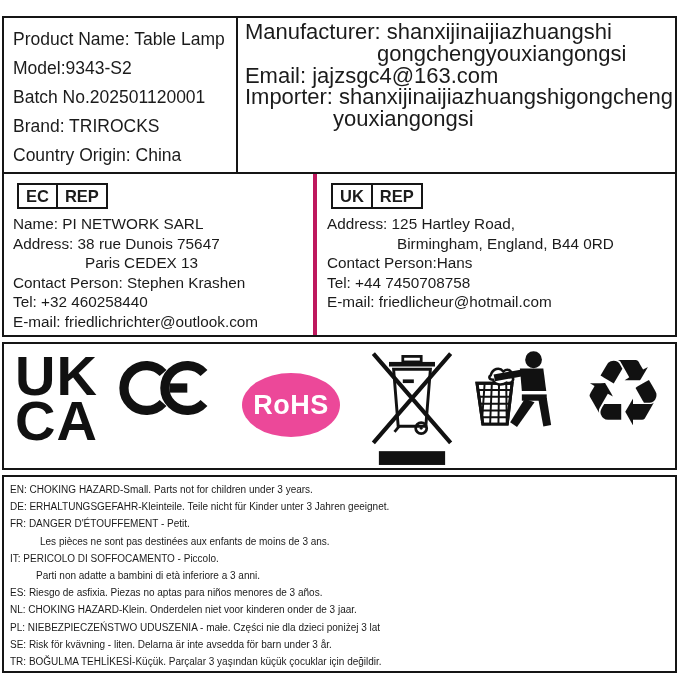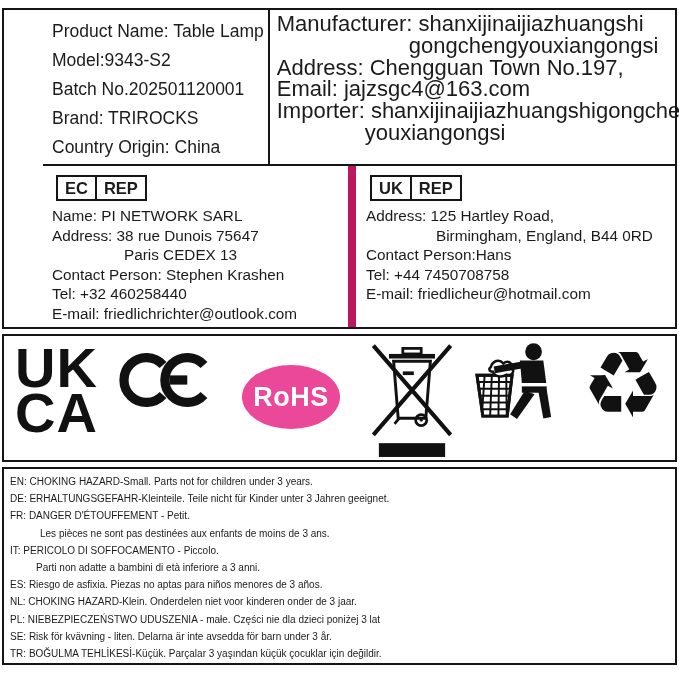--- a/index.html
+++ b/index.html
@@ -6,23 +6,22 @@
   html, body {
     width: 679px; height: 679px;
     background: #ffffff;
     overflow: hidden;
     font-family: "Liberation Sans", "DejaVu Sans", sans-serif;
     color: #1b1b1b;
   }
 
   
   .section-a {
-    margin: 8px 2px 0 2px;
+    margin: 16px 2px 0 2px;
     border: 2px solid #151515;
-    padding-left: 39px;
   }
   .row1 { display: flex; height: 156px; border-bottom: 2px solid #151515; }
   .product-col {
     width: 273px;
     border-right: 2px solid #151515;
     padding: 7px 4px 0 9px;
     font-size: 17.5px;
     line-height: 29px;
     white-space: nowrap;
   }
@@ -33,21 +32,21 @@
     line-height: 21.8px;
     white-space: nowrap;
   }
   .man-cont1 { margin-left: 132px; }
   .man-cont2 { margin-left: 46px; }
   .man-cont3 { margin-left: 88px; }
 
   .row2 { display: flex; height: 161px; }
   .ec-col {
     width: 313px;
-    border-right: 8px solid #be185d;
+    border-right: 4px solid #be185d;
     padding: 9px 2px 0 9px;
   }
   .uk-col { flex: 1; padding: 9px 2px 0 10px; }
   .rep-badge {
     display: inline-flex;
     border: 2.5px solid #151515;
     margin: 0 0 5px 4px;
     font-weight: bold;
     font-size: 16.5px;
     line-height: 20px;
@@ -117,21 +116,20 @@
     <div class="product-col">
       <div>Product Name: Table Lamp</div>
       <div>Model:9343-S2</div>
       <div>Batch No.202501120001</div>
       <div>Brand: TRIROCKS</div>
       <div>Country Origin: China</div>
     </div>
     <div class="manu-col">
       <div>Manufacturer: shanxijinaijiazhuangshi</div>
       <div class="man-cont1">gongchengyouxiangongsi</div>
-      <div>Address: Chengguan Town No.197,</div>
       <div>Email: jajzsgc4@163.com</div>
       <div>Importer: shanxijinaijiazhuangshigongcheng</div>
       <div class="man-cont3">youxiangongsi</div>
     </div>
   </div>
 
   <div class="row2">
     <div class="ec-col">
       <div class="rep-badge">
         <span class="cell first">EC</span>

